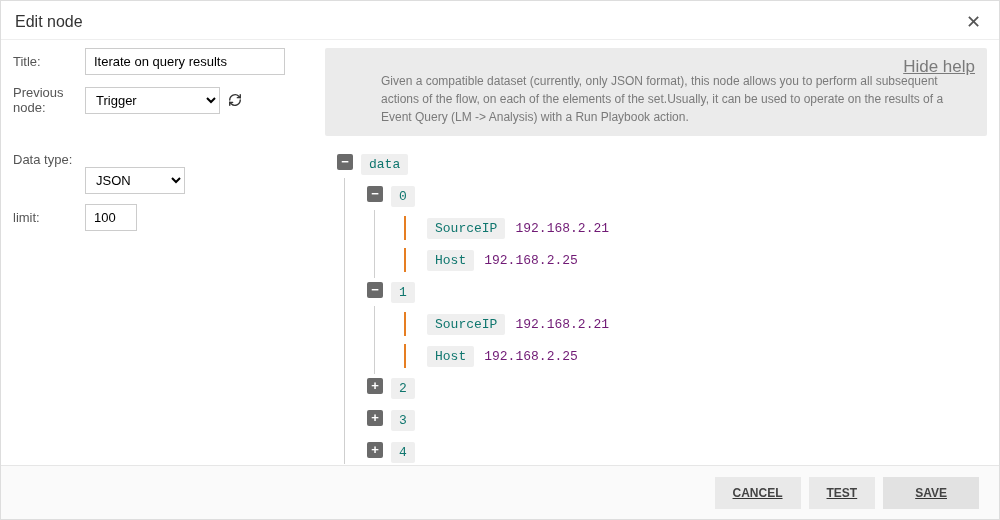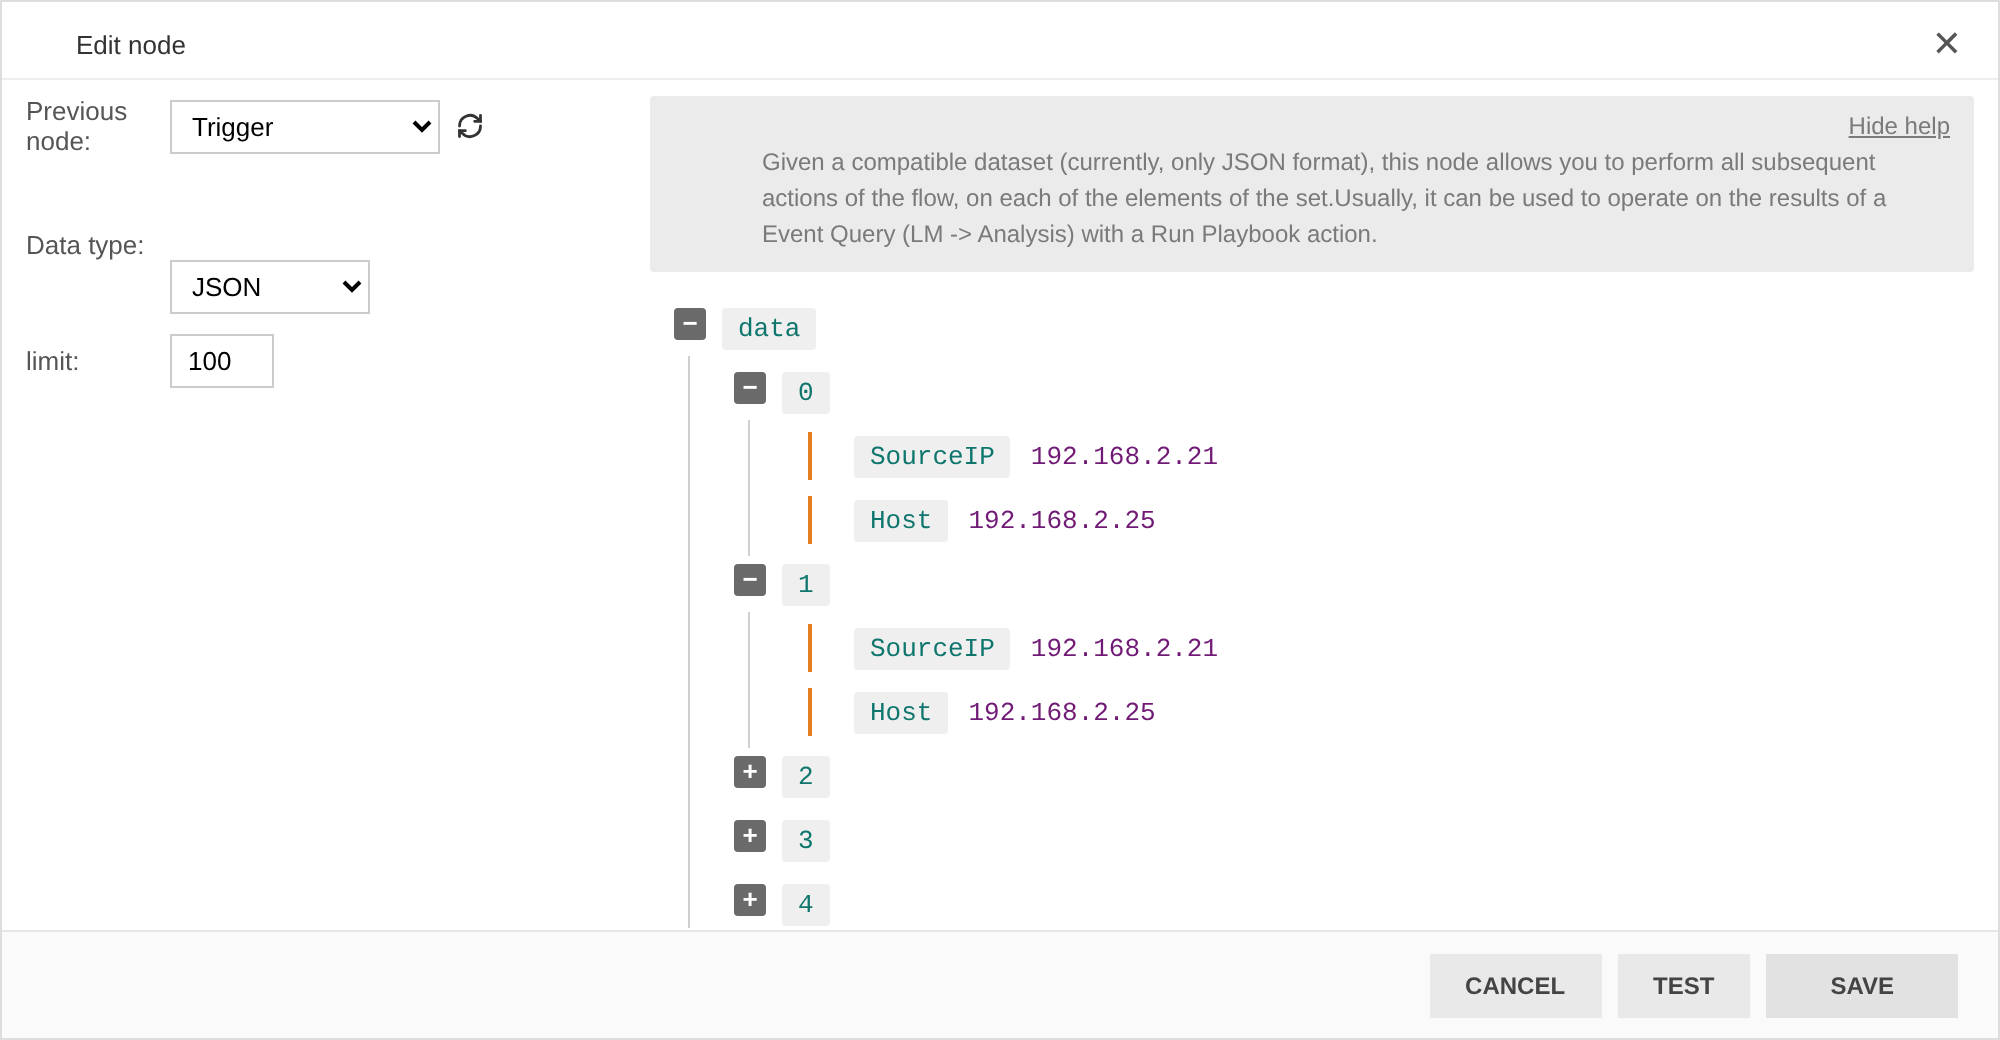--- a/index.html
+++ b/index.html
@@ -17,23 +17,22 @@
     width: 1000px; height: 520px;
     border: 1px solid #ddd;
     background: #fff;
   }
   .header {
     padding: 10px 14px 6px;
     border-bottom: 1px solid #eee;
     display: flex; align-items: center; justify-content: space-between;
   }
   .header .title {
-    font-size: 13px;
+    font-size: 16px;
     color: #333;
-    margin-left: 23px;
   }
   .close-x {
     font-size: 18px;
     color: #555;
     cursor: pointer;
     padding: 0 4px;
   }
   .body {
     display: flex;
     padding: 8px 12px 0;
@@ -89,21 +88,21 @@
     font-size: 12px;
     line-height: 1.5;
     position: relative;
   }
   .hide-help {
     position: absolute;
     right: 12px; top: 6px;
     text-decoration: underline;
     color: #7a7a7a;
     cursor: pointer;
-    font-size: 12px;
+    font-size: 17px;
   }
   .help-text {
     margin-top: 16px;
     margin-left: 44px;
   }
   .tree {
     margin-top: 14px;
     padding-left: 12px;
     font-family: "Courier New", monospace;
     font-size: 13px;
@@ -169,21 +168,21 @@
   .footer {
     border-top: 1px solid #e6e6e6;
     height: 54px;
     display: flex;
     align-items: center;
     justify-content: flex-end;
     padding-right: 20px;
     gap: 8px;
     background: #fafafa;
     position: absolute;
-    bottom: 0; left: 0; right: 0;
+    bottom: 0; left: 0; right: 0; text-decoration: underline;
   }
   .btn {
     background: #e9e9e9;
     border: none;
     padding: 9px 18px;
     font: inherit;
     font-weight: bold;
     font-size: 12px;
     color: #444;
     cursor: pointer;
@@ -197,20 +196,24 @@
 
   <div class="header">
     <span class="title">Edit node</span>
     <span class="close-x">✕</span>
   </div>
 
   <div class="body">
 
     <div class="left">
 
+      <div class="form-row">
+        <label>Title:</label>
+        <input type="text" value="Iterate on query results" style="">
+      </div>
 
       <div class="form-row">
         <label>Previous node:</label>
         <select class="sel-prev">
           <option>Trigger</option>
         </select>
         <span class="refresh-icon">
           <svg viewBox="0 0 24 24" fill="none" stroke="#333" stroke-width="2.4" stroke-linecap="round">
             <path d="M3 12a9 9 0 0 1 15.5-6.3L21 8"></path>
             <path d="M21 3v5h-5"></path>

